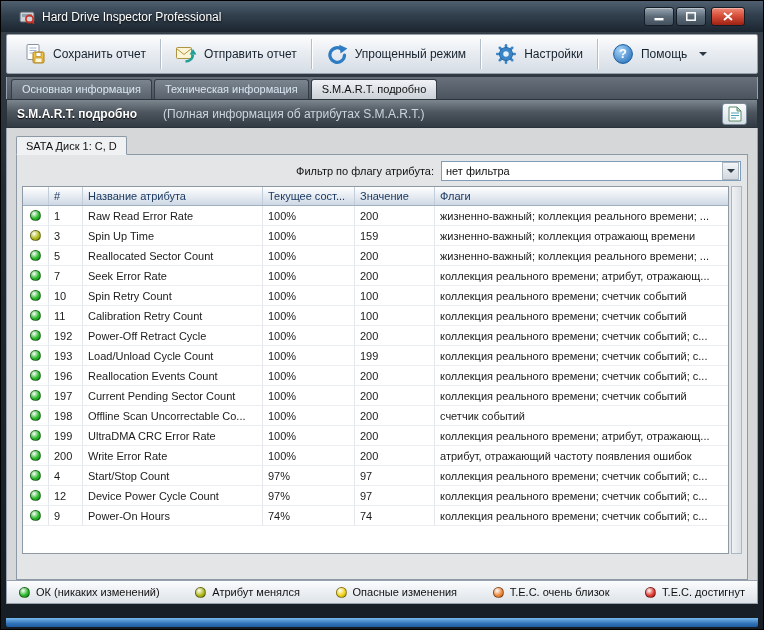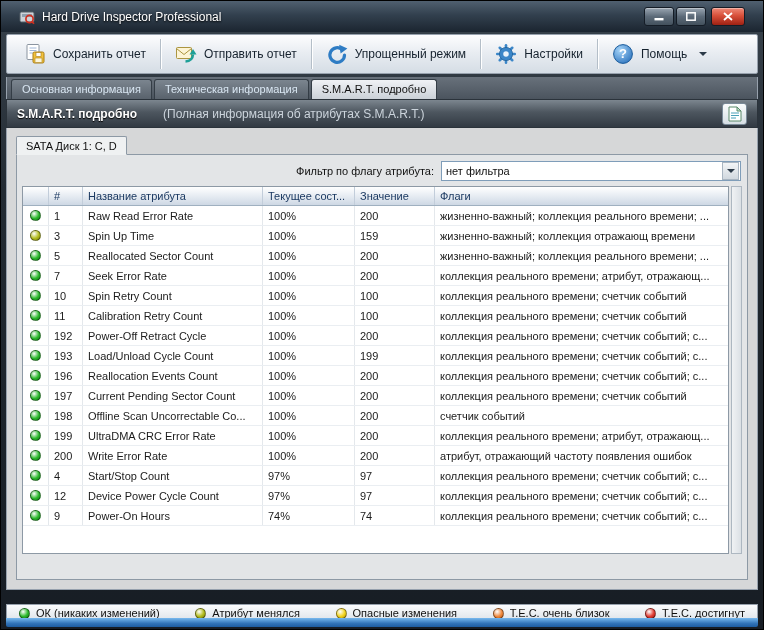--- a/index.html
+++ b/index.html
@@ -100,21 +100,21 @@
   .c-name { flex: 0 0 180px; }
   .c-cur { flex: 0 0 92px; }
   .c-val { flex: 0 0 80px; }
   .c-flags { flex: 1; border-right: none; }
   .dot { width: 11px; height: 11px; border-radius: 50%; border: 1px solid rgba(0,0,0,.4); }
 
   .scroll-track { position: absolute; top: 31px; right: 5px; bottom: 25px; width: 11px;
     border: 1px solid #adb7c1; background: linear-gradient(90deg,#f0f2f4,#dbe0e5); }
 
   
-  .legend { position: absolute; left: 5px; right: 5px; bottom: 7px; height: 18px;
+  .legend { position: absolute; left: 5px; right: 5px; bottom: 25px; height: 24px;
     background: linear-gradient(180deg,#fbfcfd,#dde3e9);
     border: 1px solid #97a1ad; display: flex; align-items: center;
     justify-content: space-between; padding: 0 12px; }
   .litem { display: flex; align-items: center; gap: 6px; font-size: 11px; color: #101010;
     white-space: nowrap; }
   .bottom-strip { position: absolute; left: 5px; right: 5px; bottom: 2px; height: 9px;
     border-radius: 0 0 2px 2px;
     background: linear-gradient(180deg,#78b9ee,#3274b8 60%,#1d5ca0); }
 </style>
 </head>

